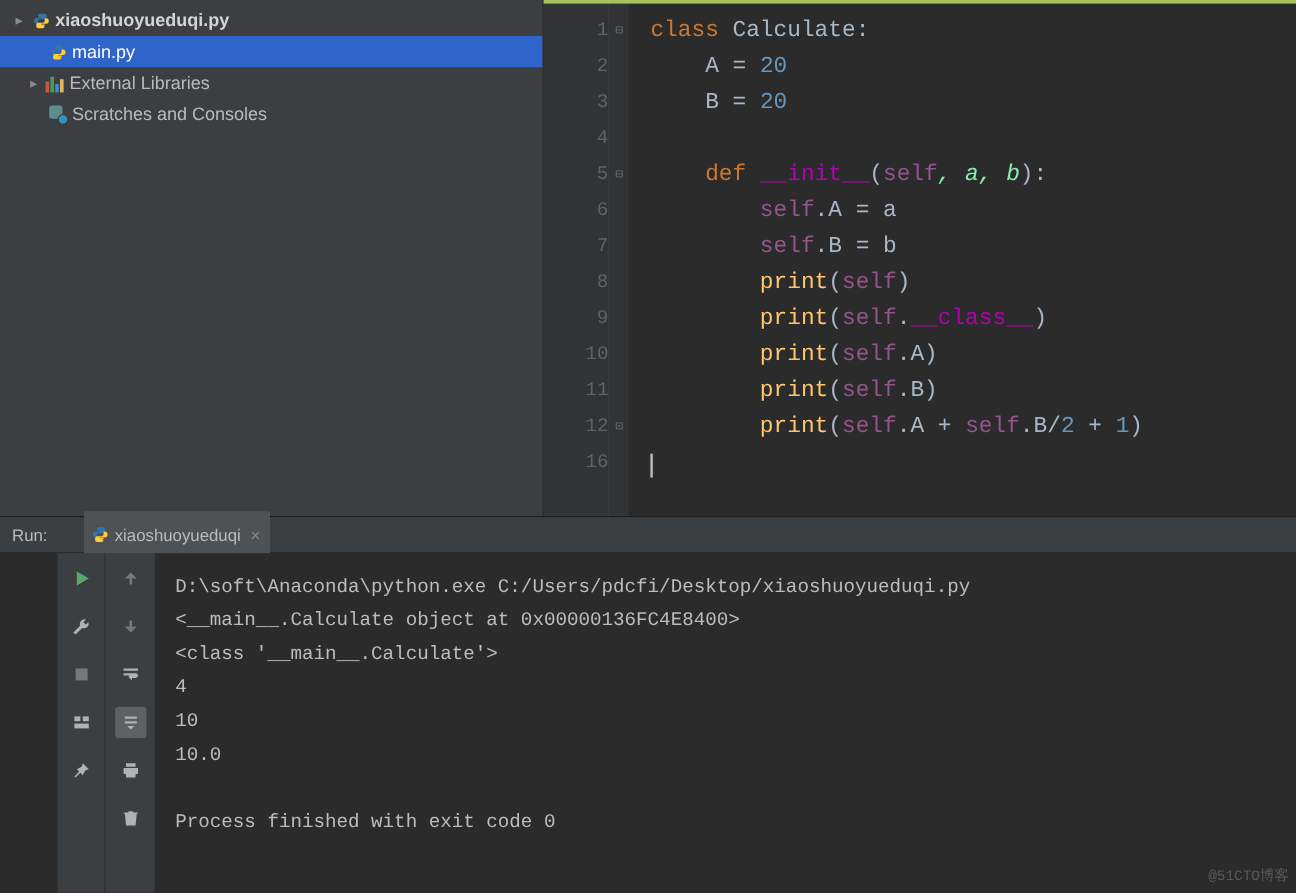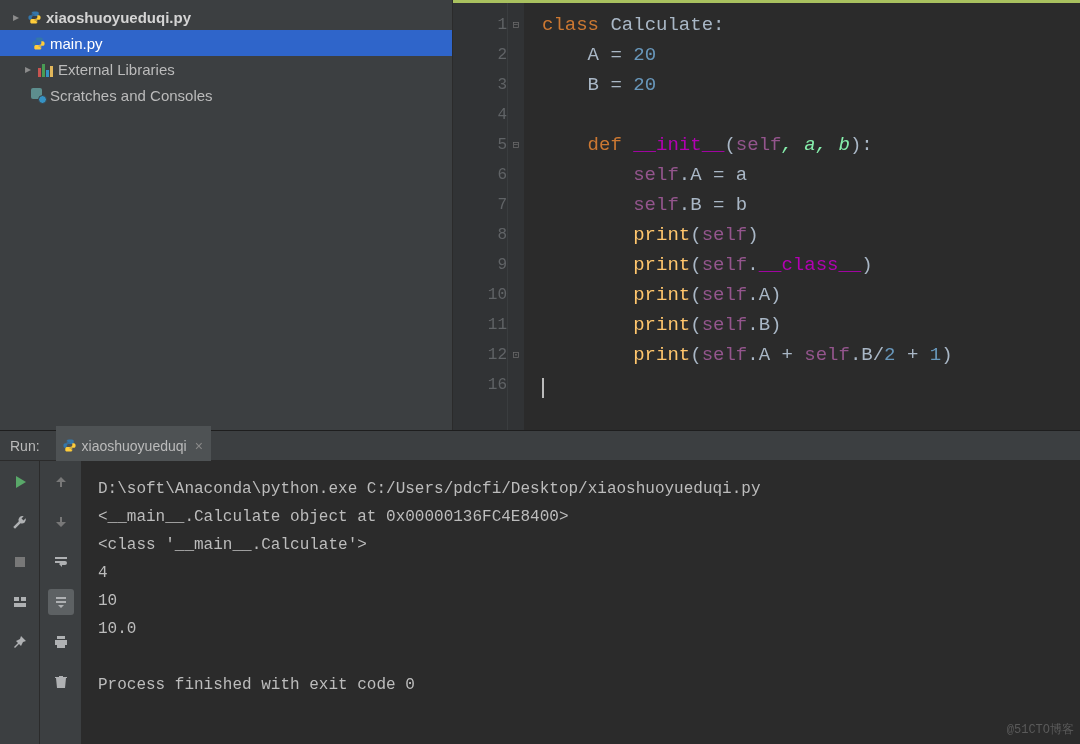--- a/index.html
+++ b/index.html
@@ -4,21 +4,21 @@
 <style>
   * { margin:0; padding:0; box-sizing:border-box; }
   html,body { width:1080px; height:744px; overflow:hidden; background:#2b2b2b; font-family:"Segoe UI","Microsoft YaHei",Arial,sans-serif; color:#bbbbbb; }
   .root { display:flex; flex-direction:column; width:1080px; height:744px; }
   
   .top { display:flex; flex-direction:row; height:430px; }
   .sidebar { width:453px; background:#3c3f41; border-right:1px solid #2b2b2b; font-size:15px; padding-top:4px; }
   .tree-row { display:flex; align-items:center; height:26px; padding-left:10px; gap:4px; white-space:nowrap; }
   .tree-row.sel { background:#2f65ca; color:#ffffff; }
   .tree-row .chev { width:12px; display:inline-flex; align-items:center; justify-content:center; color:#8c8c8c; font-size:12px;}
-  .indent1 { padding-left:30px; }
+  .indent1 { padding-left:40px; }
   .indentB { padding-left:22px; }
   .bold { font-weight:600; color:#d4d4d4; }
   .py-ico { width:16px; height:16px; display:inline-flex; align-items:center; justify-content:center; }
   .py-ico svg { width:15px; height:15px; }
   .lib-ico { width:16px; height:16px; display:inline-flex; align-items:flex-end; gap:1px; }
   .lib-ico span { width:3px; display:inline-block; }
   .lib-ico .b1{height:9px;background:#c75450;} .lib-ico .b2{height:13px;background:#499c54;} .lib-ico .b3{height:7px;background:#3592c4;} .lib-ico .b4{height:11px;background:#e2b75b;}
   .sc-ico { position:relative; width:16px; height:16px; }
   .sc-ico .sq { position:absolute; left:1px; top:1px; width:11px; height:11px; background:#5d8e8e; border-radius:2px;}
   .sc-ico .ci { position:absolute; right:-1px; bottom:-1px; width:9px; height:9px; background:#3592c4; border-radius:50%; border:1px solid #3c3f41;}
@@ -33,24 +33,24 @@
   .str, .num { color:#6897bb; }
   .fn { color:#ffc66d; }
   .mag { color:#b200b2; }
   .par { color:#86efac; font-style:italic;}
   .slf { color:#94558d; }
   .op { color:#a9b7c6; }
   .cursor { border-left:2px solid #bbbbbb; display:inline-block; height:20px; vertical-align:text-bottom; margin-bottom:-2px;}
   
   .run { flex:1; display:flex; flex-direction:column; border-top:1px solid #1e1e1e; background:#2b2b2b; min-height:0;}
   .run-tabs { height:30px; background:#3c3f41; display:flex; align-items:center; padding-left:10px; gap:8px; font-size:14px; color:#bbbbbb; border-bottom:1px solid #2b2b2b;}
-  .run-tabs .lbl { margin-right:8px; }
+  .run-tabs .lbl { margin-right:22px; }
   .run-tab { display:flex; align-items:center; gap:4px; background:#4e5254; padding:3px 8px 3px 6px; border-radius:0; height:39px;}
   .run-tab .x { color:#8a8a8a; margin-left:4px; font-size:14px;}
-  .run-body { flex:1; display:flex; flex-direction:row; min-height:0;}
+  .run-body { flex:1; display:flex; flex-direction:row; min-height:0;padding-left:48px;}
   .tb-col { width:40px; background:#3c3f41; display:flex; flex-direction:column; align-items:center; padding-top:8px; gap:14px; border-right:1px solid #2b2b2b;}
   .tb-col.sec { width:42px; }
   .tb-btn { width:26px; height:26px; display:flex; align-items:center; justify-content:center; color:#afb1b3; border-radius:3px;}
   .tb-btn.sel { background:#5d6163; }
   .tb-btn svg { width:16px; height:16px; }
   .play { color:#59a869; }
   .console { flex:1; padding:14px 0 0 16px; font-family:Consolas,"Courier New",monospace; font-size:16px; line-height:28px; color:#bcbcbc; white-space:pre; overflow:hidden; background:#2b2b2b;}
   .watermark { position:fixed; right:6px; bottom:6px; font-size:12px; color:#5a5a5a; font-family:Liberation Mono, monospace;}
 </style>
 </head>

